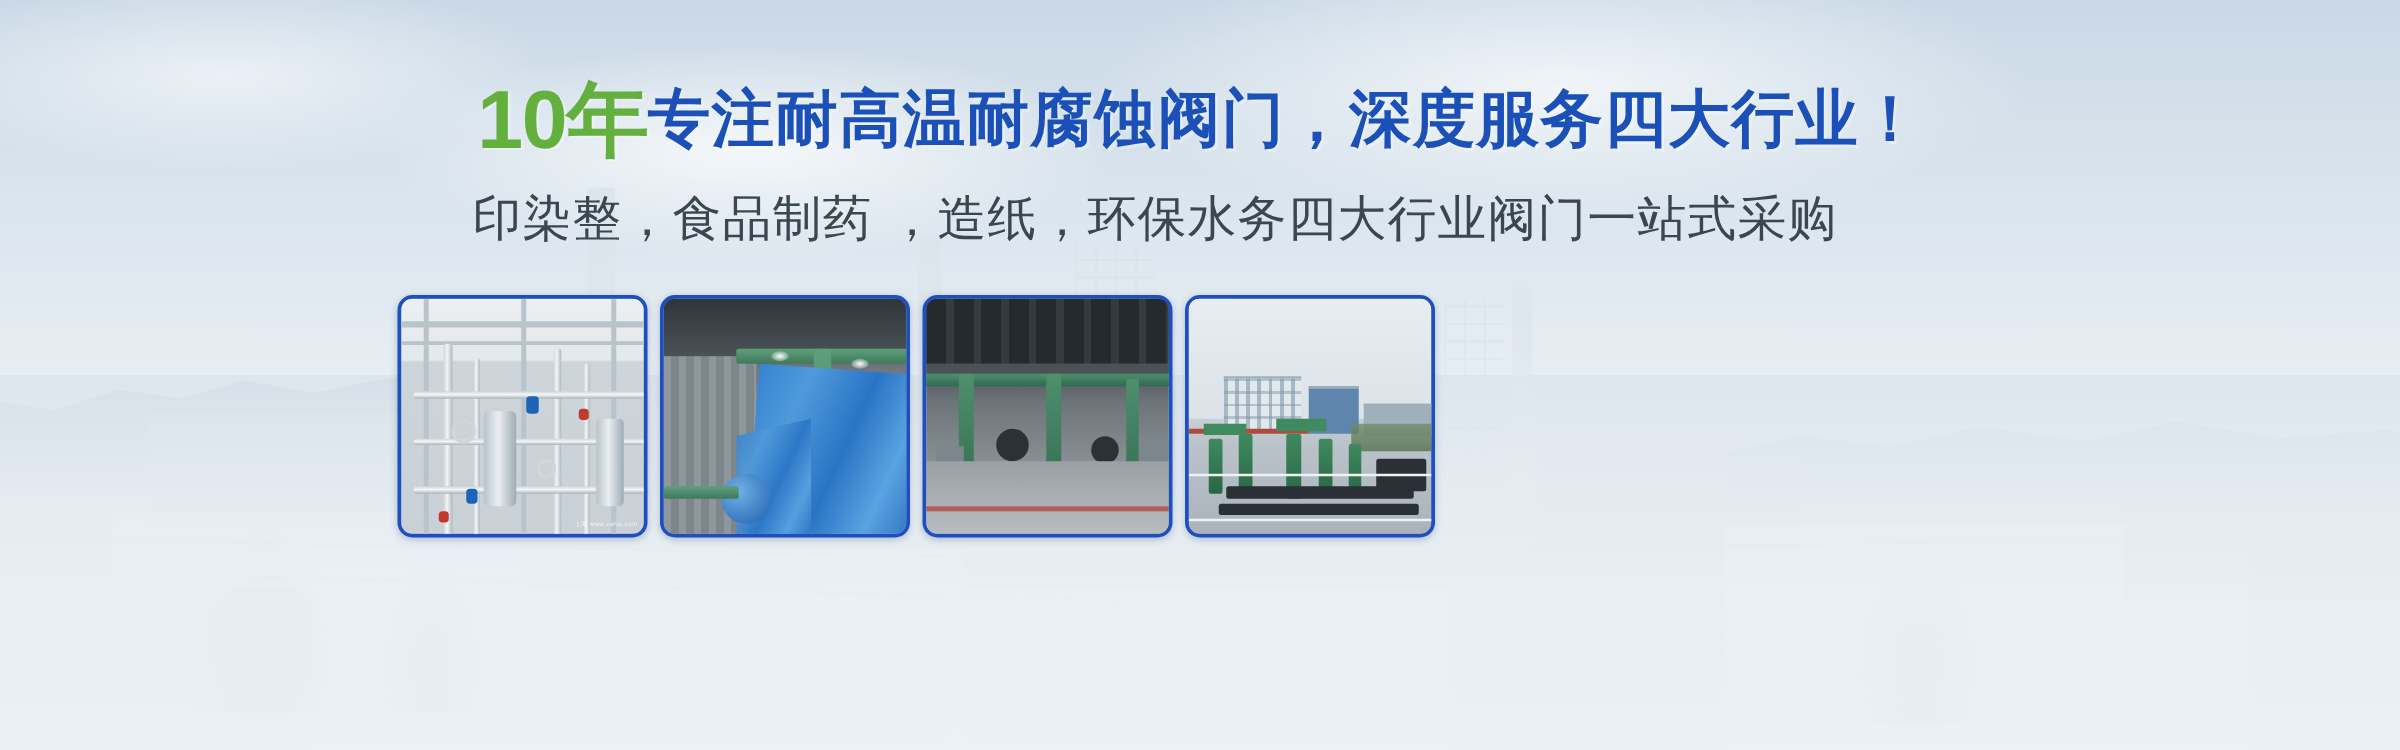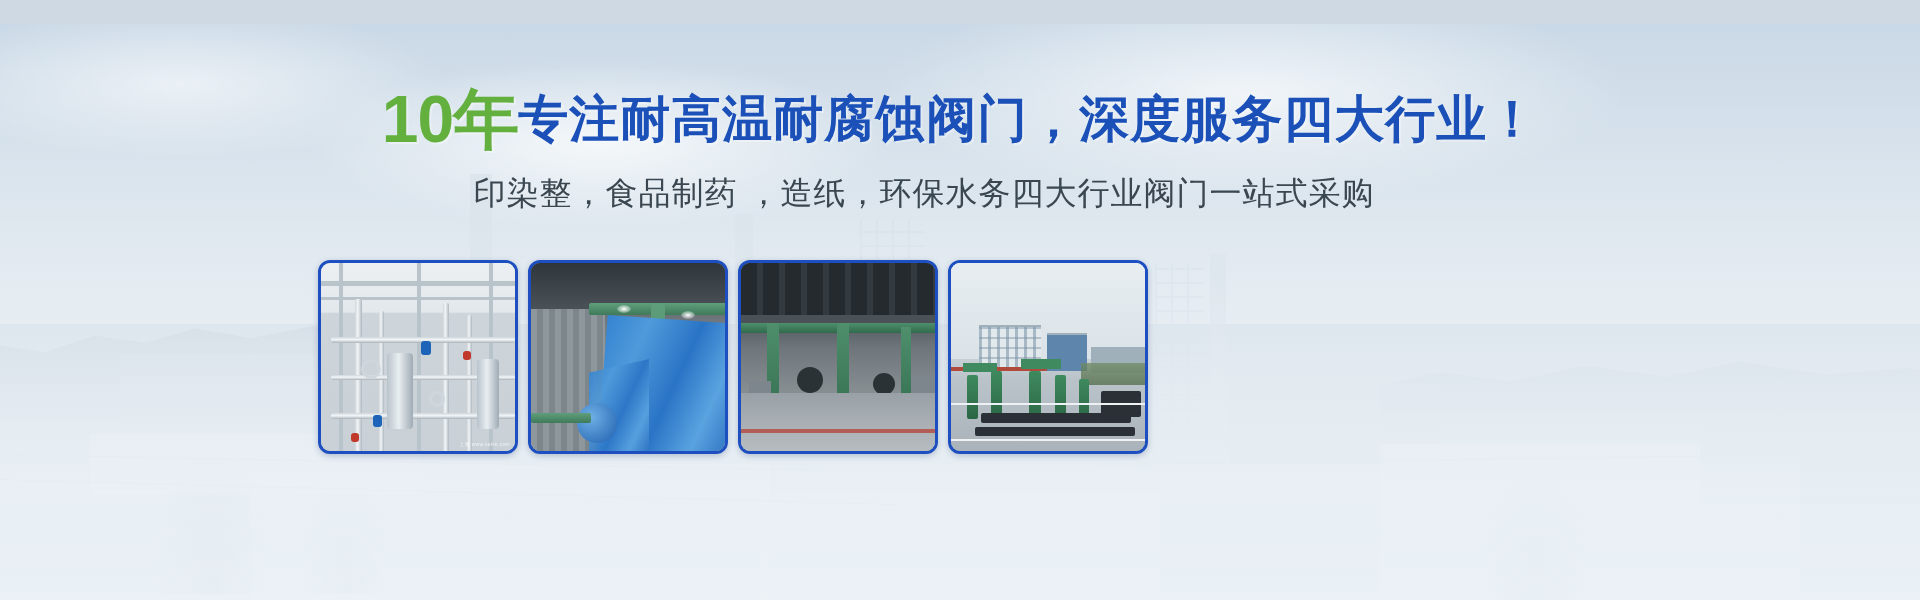--- a/index.html
+++ b/index.html
@@ -4,21 +4,21 @@
 <style>
   * { margin:0; padding:0; box-sizing:border-box; }
   html,body { width:1920px; height:600px; overflow:hidden; }
   body {
     font-family:"Liberation Sans", sans-serif;
     background:#cfd9e4;
     position:relative;
   }
 
   
-  #banner { position:absolute; inset:0; overflow:hidden;margin-top:24px; }
+  #banner { position:absolute; inset:0; overflow:hidden; }
 
   .bg-sky{
     position:absolute; left:0; top:0; width:1920px; height:330px;
     background:
       radial-gradient(ellipse 420px 120px at 600px 120px, rgba(255,255,255,.95) 0%, rgba(255,255,255,0) 70%),
       radial-gradient(ellipse 520px 150px at 1250px 70px, rgba(255,255,255,.85) 0%, rgba(255,255,255,0) 72%),
       radial-gradient(ellipse 380px 110px at 180px 60px, rgba(255,255,255,.7) 0%, rgba(255,255,255,0) 70%),
       linear-gradient(180deg,#b9ccdf 0%,#c6d5e3 35%,#d5e0ea 70%,#dfe7ee 100%);
   }
   .bg-ground{
@@ -76,21 +76,21 @@
     vertical-align:-6px;
   }
   .hl-main{
     font-size:50px; font-weight:bold; letter-spacing:1px;
     color:#1a50b8;
     text-shadow:2px 2px 0 rgba(255,255,255,.30);
   }
   .subline{
     position:absolute; left:0; top:148px; width:1848px;
     text-align:center; white-space:nowrap;
-    font-size:32px; color:#3a4650; letter-spacing:1px;
+    font-size:39px; color:#3a4650; letter-spacing:1px;
     font-family:"Liberation Sans", sans-serif;
   }
 
   
   .thumbs{
     position:absolute; left:318px; top:236px;
     display:flex; gap:10px;
   }
   .thumb{
     width:200px; height:194px; border:3px solid #1d4fc0; border-radius:12px;

